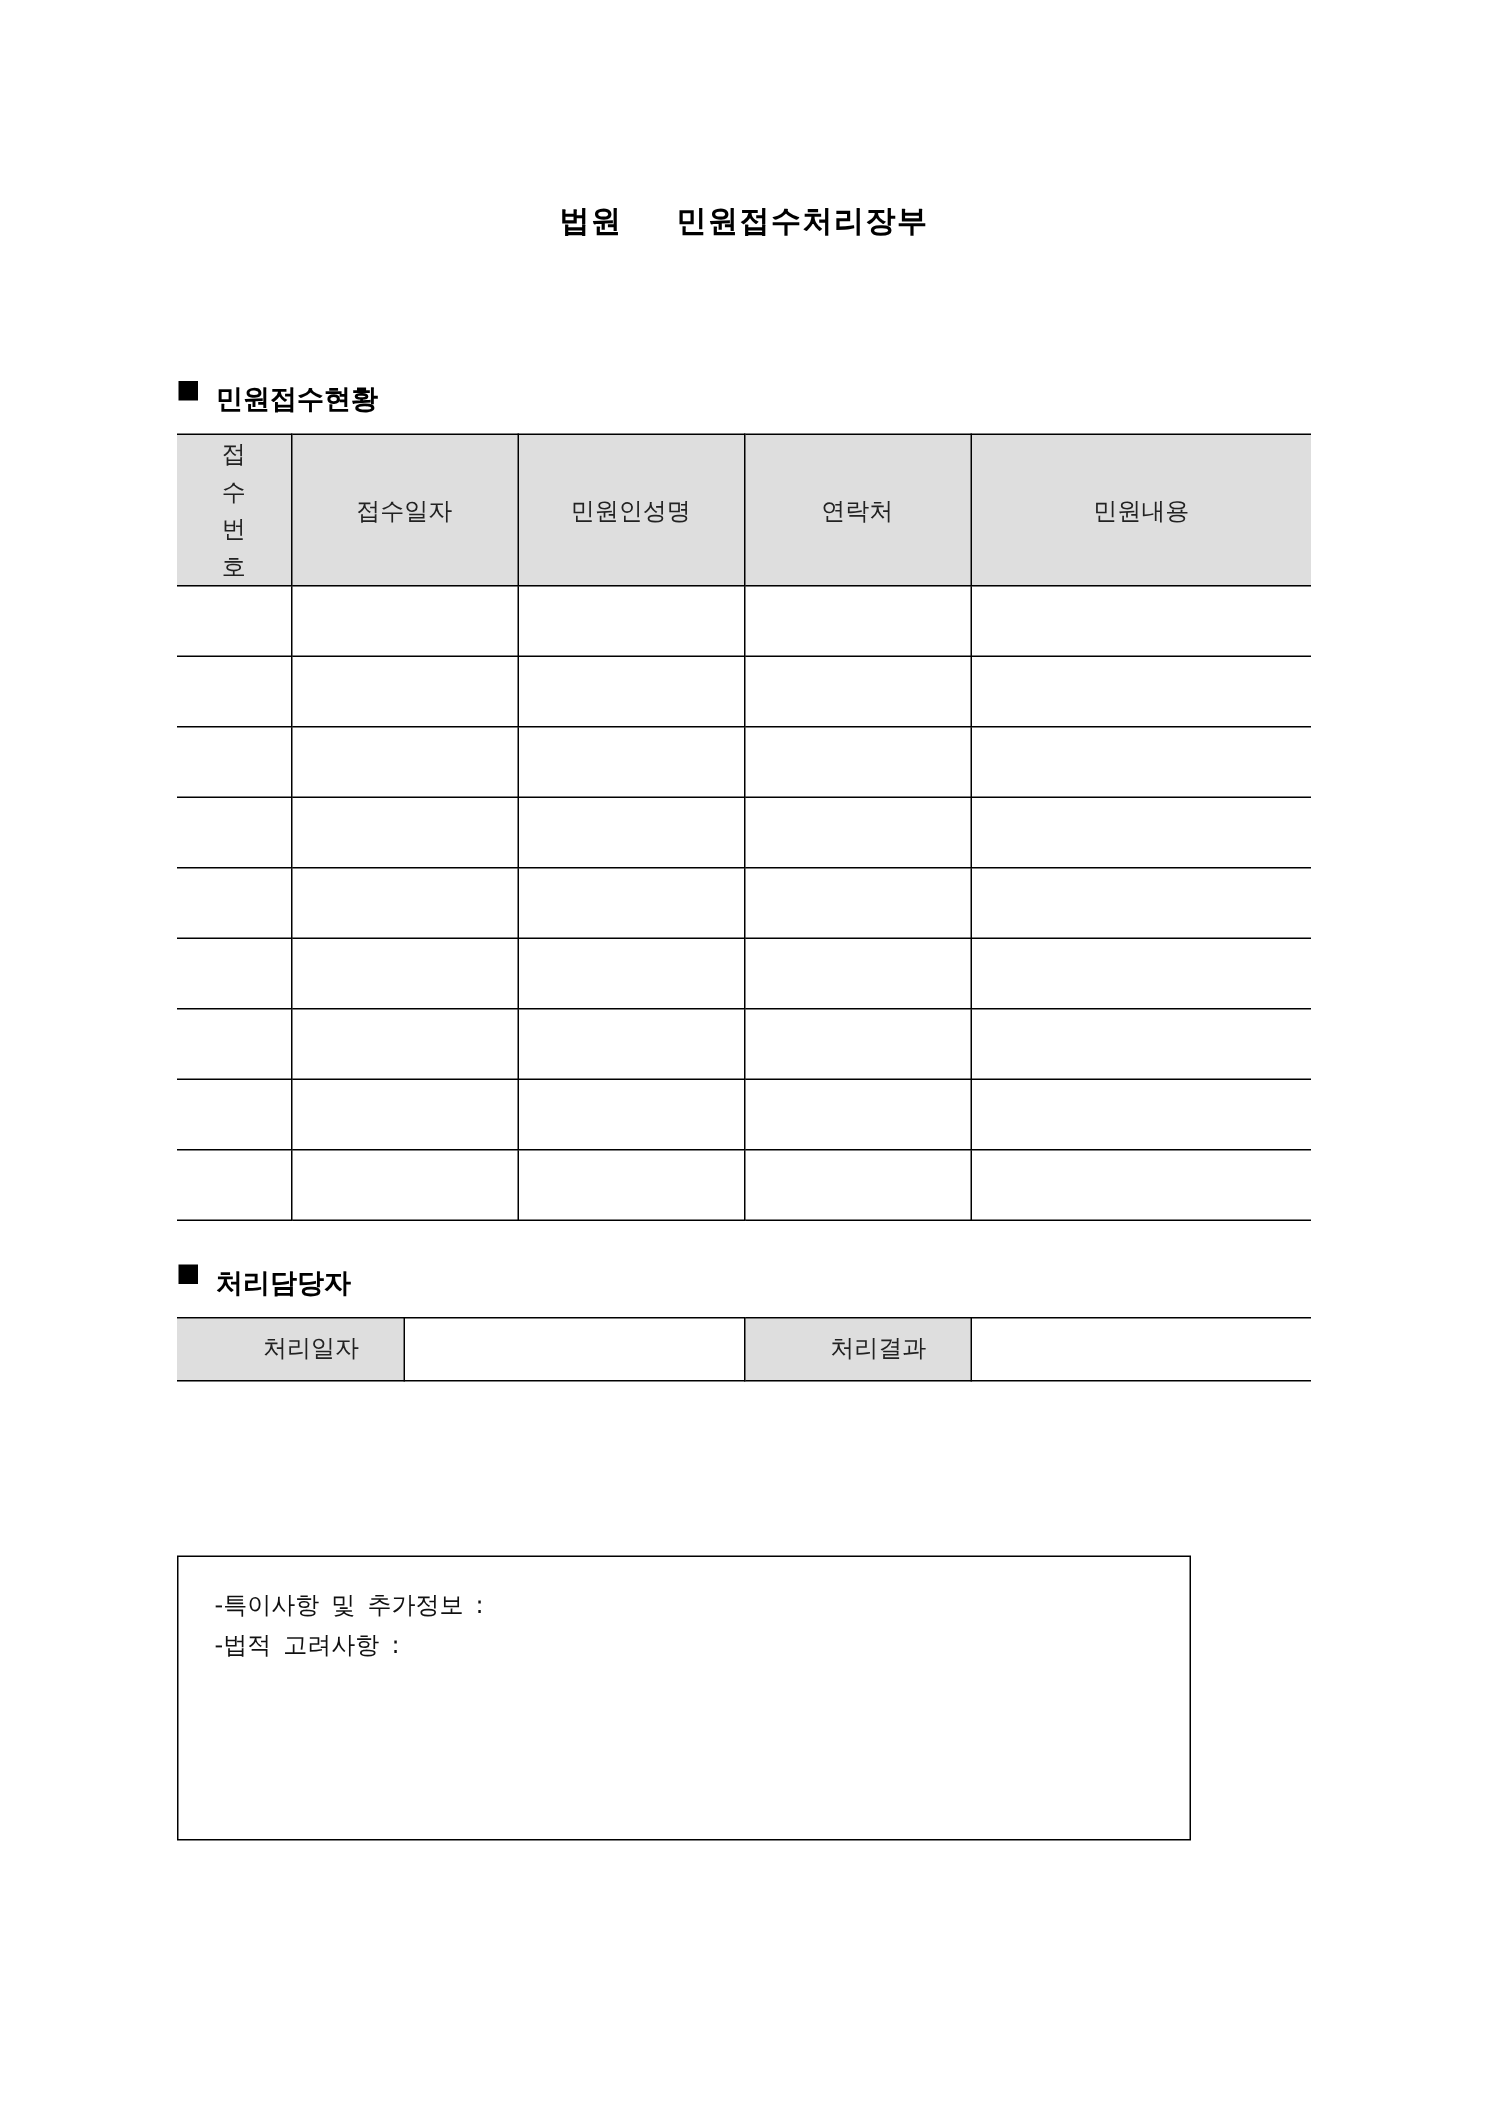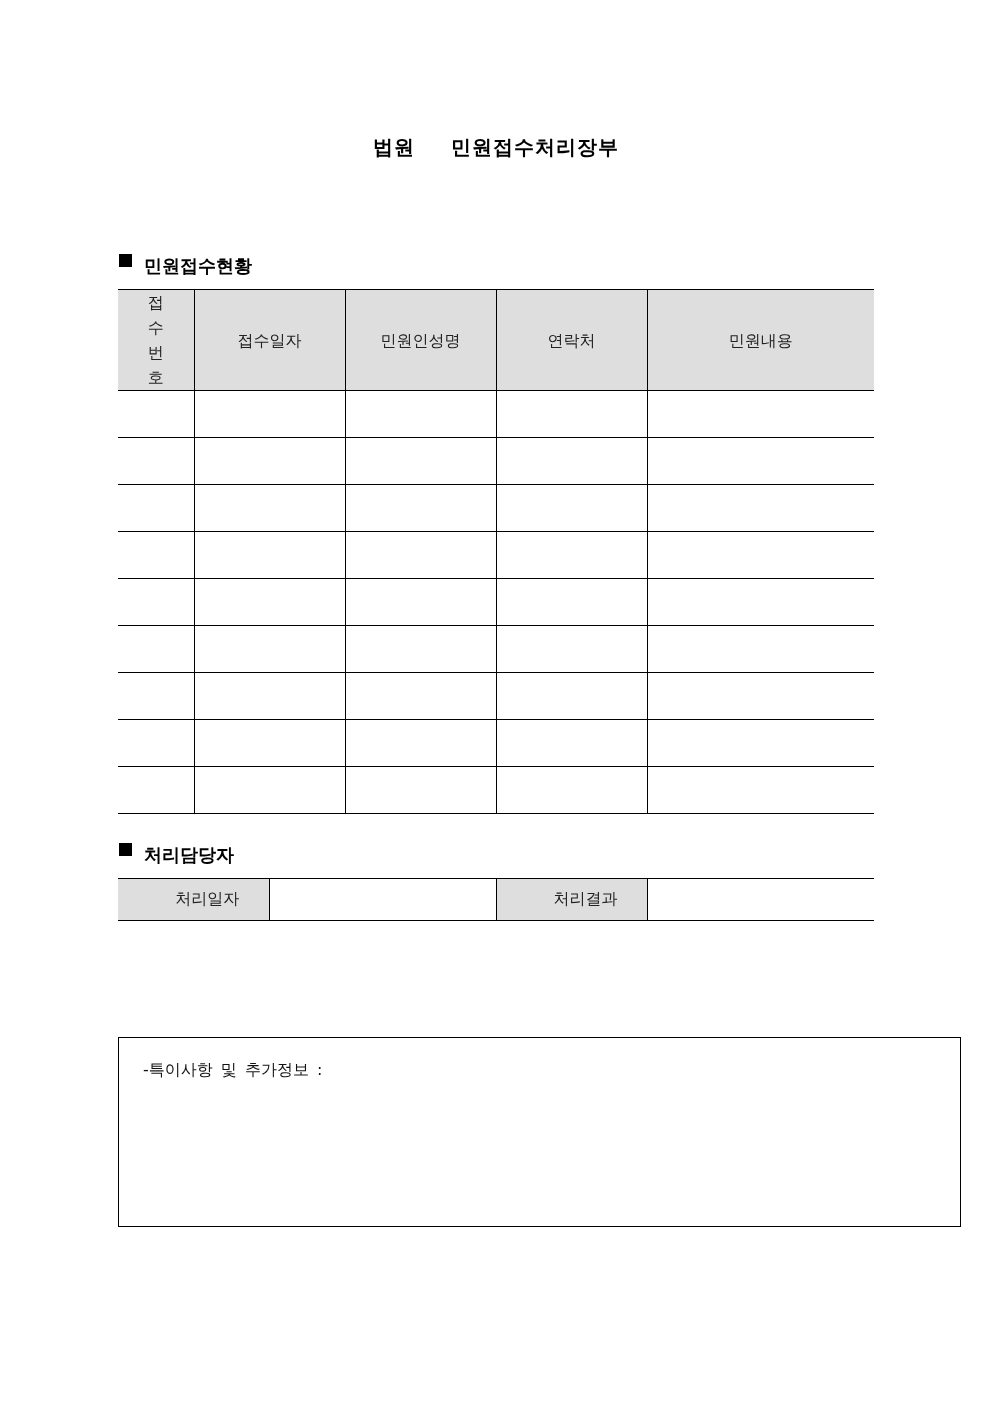--- a/index.html
+++ b/index.html
@@ -10,21 +10,21 @@
     table { border-collapse: collapse; position: absolute; left: 118px; width: 756px; table-layout: fixed; }
     td, th { border: 1.5px solid #000; font-weight: normal; font-size: 16px; text-align: center; vertical-align: middle; padding: 0; }
     tr > :first-child { border-left: none; }
     tr > :last-child { border-right: none; margin-left: 22px; }
     .hdr { background: #dedede; color: #222; }
     #intake { top: 289px; }
     #intake thead th { height: 57px; line-height: 25px; }
     #intake tbody td { height: 46px; }
     #process { top: 878px; }
     #process td { height: 41px; padding-left: 28px; }
-    .notes { position: absolute; left: 118px; top: 1037px; width: 843px; height: 190px; border: 1.5px solid #000; box-sizing: border-box; padding: 18px 0 0 24px; font-size: 16px; line-height: 27px; color: #111; }
+    .notes { position: absolute; left: 118px; top: 1037px; width: 676px; height: 190px; border: 1.5px solid #000; box-sizing: border-box; padding: 18px 0 0 24px; font-size: 16px; line-height: 27px; color: #111; }
     .notes div { word-spacing: 3px; }
   </style>
 </head>
 <body>
 
 <div class="title" style="white-space:pre;">법원  민원접수처리장부</div>
 
 <div class="section-heading" style="top:254px;">
   <span class="sq"></span>
   <span>민원접수현황</span>
@@ -131,13 +131,14 @@
     <td class="hdr">처리일자</td>
     <td></td>
     <td class="hdr">처리결과</td>
     <td></td>
   </tr>
 </tbody>
   </table>
 
 <div class="notes">
   <div>-특이사항 및 추가정보 :</div>
+  <div>-법적 고려사항 :</div>
 </div>
 
 </body></html>

